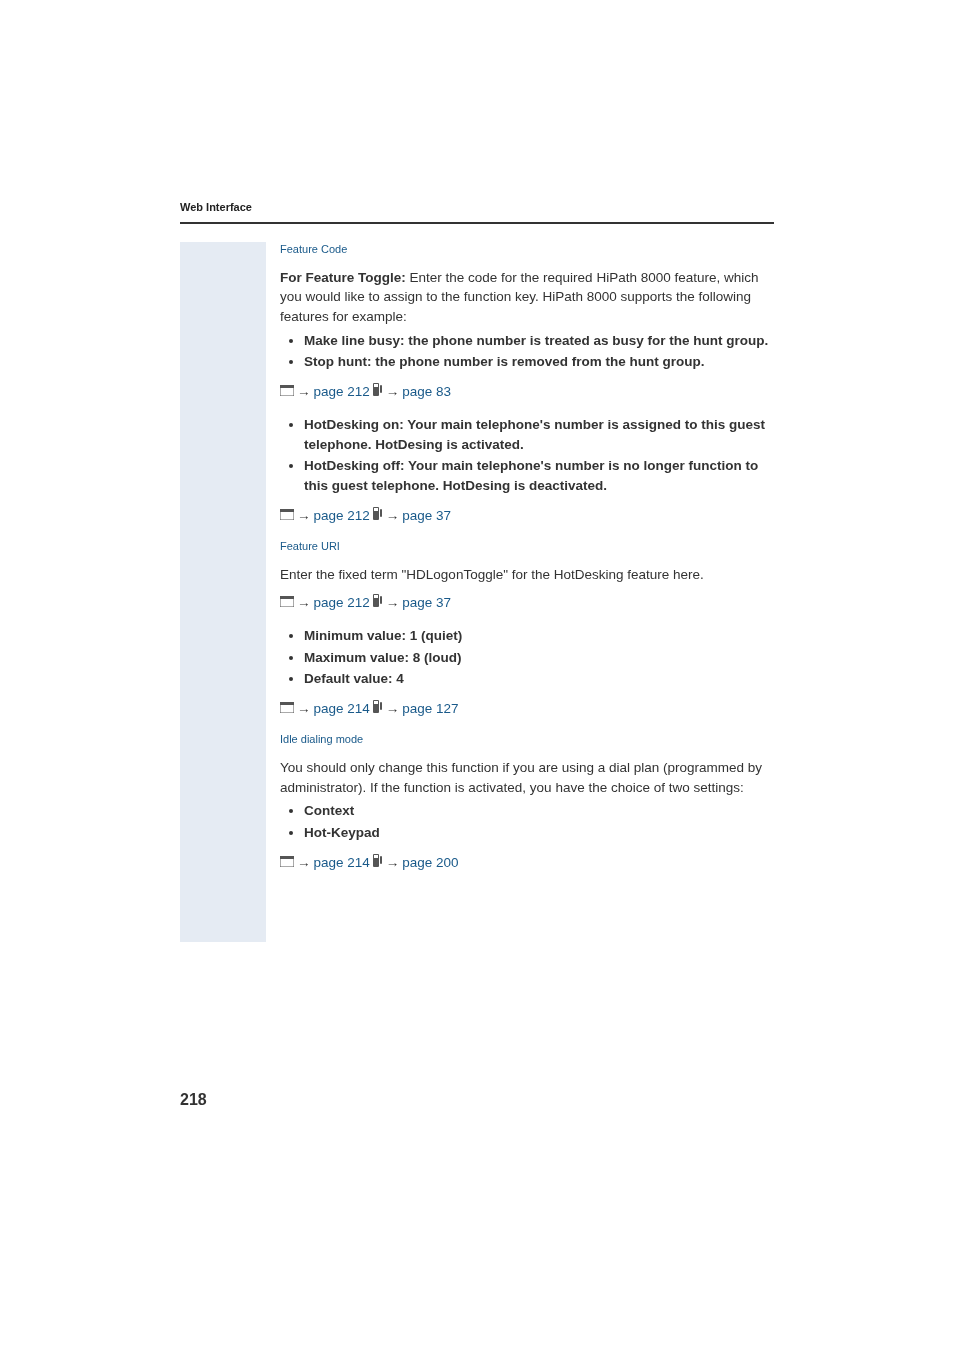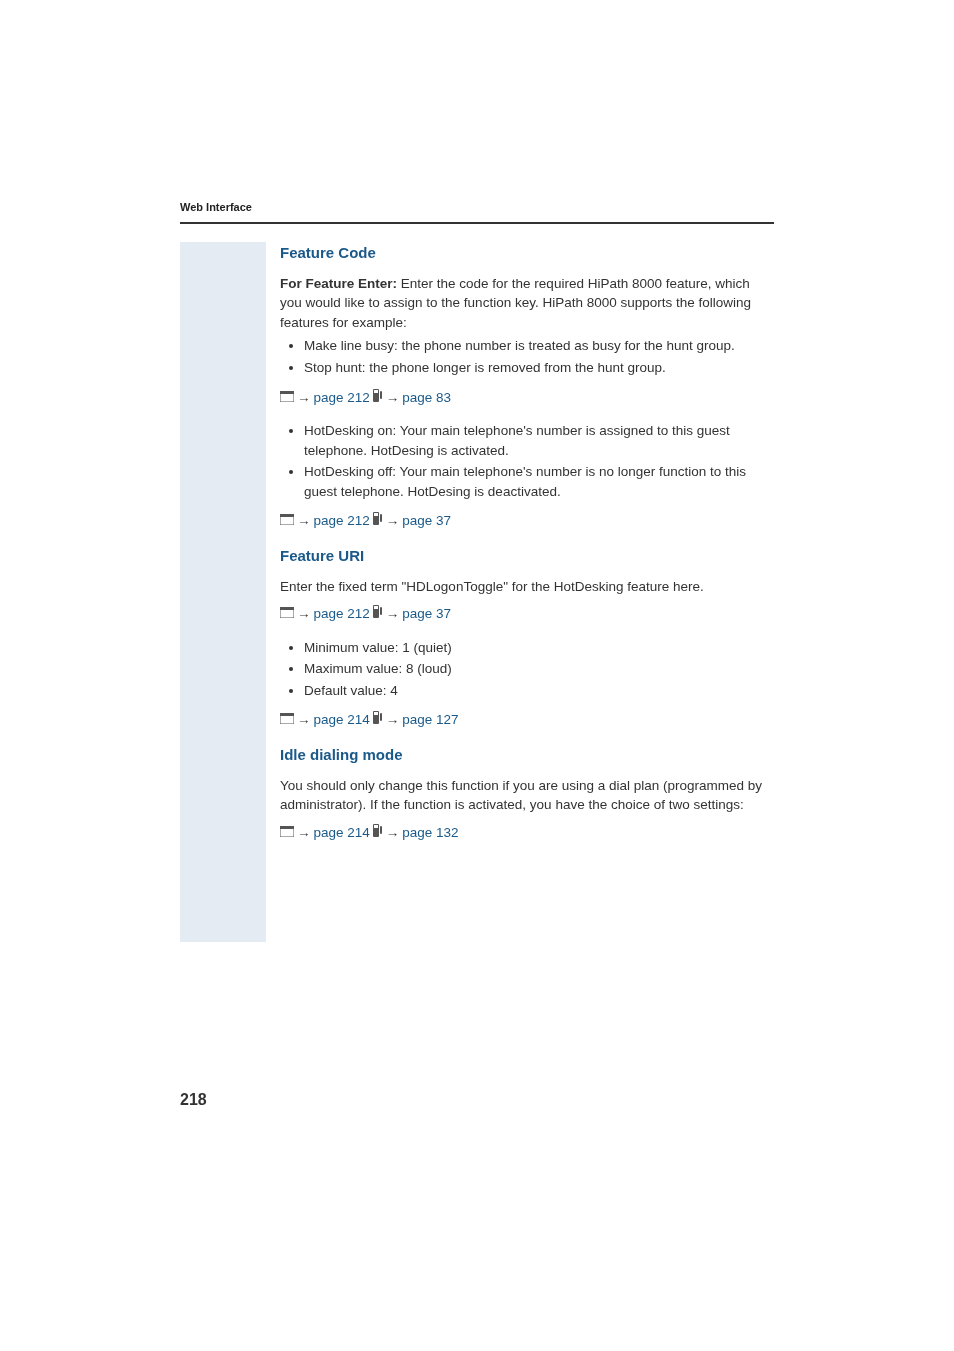--- a/index.html
+++ b/index.html
@@ -37,26 +37,26 @@
     flex-shrink: 0;
     min-height: 700px;
   }
   .main {
     flex: 1;
     padding-left: 14px;
     color: #333;
   }
   .section-title {
     color: #1a5a8a;
-    font-weight: bold;
-    font-size: 15px;
+    font-weight: normal;
+    font-size: 11px;
     margin-bottom: 10px;
   }
   .para { margin-bottom: 4px; }
-  .ul { margin: 2px 0 10px 0; padding-left: 24px; list-style: disc; }
+  .ul { margin: 2px 0 10px 0; padding-left: 24px; list-style: disc; font-weight: bold; }
   .ul li { margin-bottom: 2px; }
   .refline { color: #555; margin: 8px 0 14px 0; display: flex; align-items: center; gap: 3px; }
   .refline .arrow { color: #333; }
   .refline .link { color: #1a5a8a; text-align: center; }
   .ico { display: inline-block; vertical-align: middle; }
   .page-num {
     position: absolute;
     bottom: 240px;
     left: 180px;
     font-weight: bold;
@@ -71,25 +71,25 @@
   <div class="header">Web Interface</div>
   <hr class="hr">
 
   <div class="content-row">
     <div class="gutter"></div>
     <div class="main">
 
       <div class="section-title">Feature Code</div>
 
       <p class="para">
-        <b>For Feature Enter: </b><span>Enter the code for the required HiPath 8000 feature, which you would like to assign to the function key. HiPath 8000 supports the following features for example:</span>
+        <b>For Feature Toggle: </b><span>Enter the code for the required HiPath 8000 feature, which you would like to assign to the function key. HiPath 8000 supports the following features for example:</span>
       </p>
       <ul class="ul">
         <li>Make line busy: the phone number is treated as busy for the hunt group.</li>
-        <li>Stop hunt: the phone longer is removed from the hunt group.</li>
+        <li>Stop hunt: the phone number is removed from the hunt group.</li>
       </ul>
       <div class="refline">
         <span class="ico">
           <svg width="14" height="11" viewBox="0 0 14 11">
               <rect x="0" y="0" width="14" height="11" rx="1" fill="none" stroke="#555" stroke-width="1"></rect>
               <rect x="0" y="0" width="14" height="3" fill="#555"></rect>
             </svg>
         </span>
         <span class="arrow">→</span>
         <span class="link">page 212</span>
@@ -170,37 +170,41 @@
               <rect x="1" y="1" width="4" height="3" fill="#fff"></rect>
               <rect x="7" y="2" width="2" height="8" rx="1" fill="#555"></rect>
             </svg>
         </span>
         <span class="arrow">→</span>
         <span class="link">page 127</span>
       </div>
 
       <div class="section-title">Idle dialing mode</div>
       <p class="para">You should only change this function if you are using a dial plan (programmed by administrator). If the function is activated, you have the choice of two settings:</p>
+      <ul class="ul">
+        <li>Context</li>
+        <li>Hot-Keypad</li>
+      </ul>
       <div class="refline">
         <span class="ico">
           <svg width="14" height="11" viewBox="0 0 14 11">
               <rect x="0" y="0" width="14" height="11" rx="1" fill="none" stroke="#555" stroke-width="1"></rect>
               <rect x="0" y="0" width="14" height="3" fill="#555"></rect>
             </svg>
         </span>
         <span class="arrow">→</span>
         <span class="link">page 214</span>
         <span class="ico">
           <svg width="10" height="13" viewBox="0 0 10 13">
               <rect x="0" y="0" width="6" height="13" rx="1" fill="#555"></rect>
               <rect x="1" y="1" width="4" height="3" fill="#fff"></rect>
               <rect x="7" y="2" width="2" height="8" rx="1" fill="#555"></rect>
             </svg>
         </span>
         <span class="arrow">→</span>
-        <span class="link">page 132</span>
+        <span class="link">page 200</span>
       </div>
 
     </div>
   </div>
 </div>
 
 <div class="page-num">218</div>
 
 </body></html>

